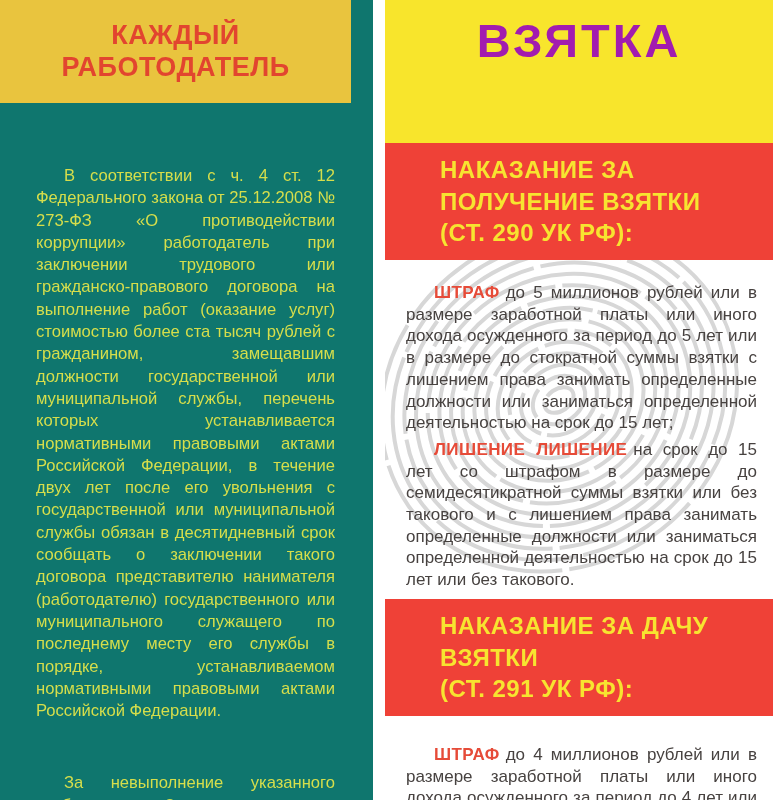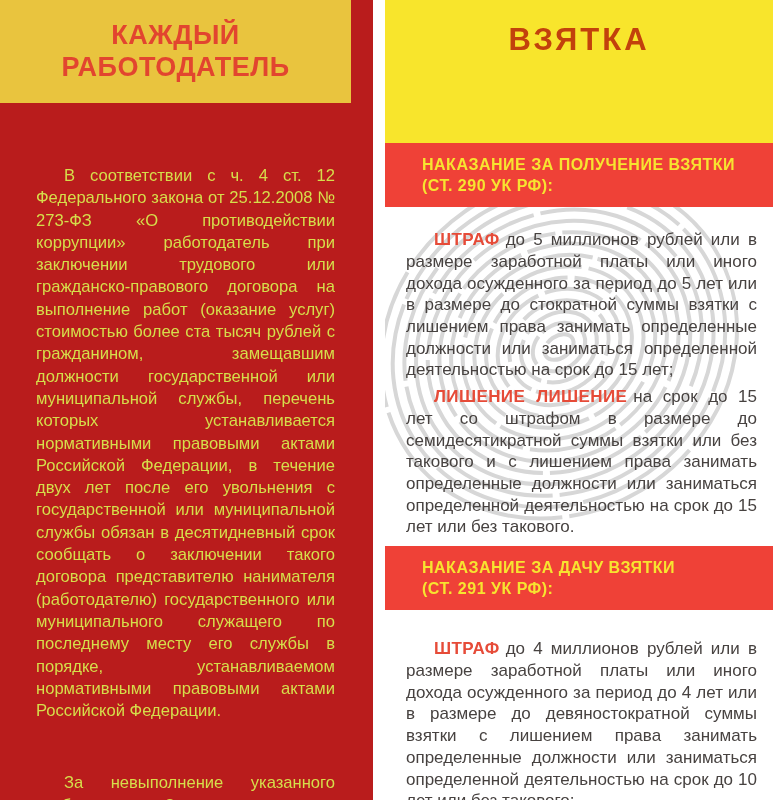--- a/index.html
+++ b/index.html
@@ -4,21 +4,21 @@
 <style>
   html, body { margin:0; padding:0; background:#ffffff; }
   .page {
     position:relative; width:773px; height:800px; background:#ffffff;
     font-family:"Liberation Sans","DejaVu Sans",sans-serif; overflow:hidden;
   }
 
   
   .col-left {
     position:absolute; left:0; top:0; width:373px; height:800px;
-    background:#b91c1c;
+    background:#0f766e;
   }
   .left-header {
     width:351px; height:103px; background:#e9c43e;
     display:flex; align-items:center; justify-content:center; text-align:center;
   }
   .left-header-inner {
     font-weight:800; font-size:27px; line-height:1.18; color:#e2452f;
     letter-spacing:0.5px; text-transform:uppercase;
   }
   .left-body {
@@ -28,31 +28,31 @@
   .left-body p { margin:16px; text-indent:28px; }
   .left-body p + p { margin-top:50px; }
 
   
   .col-right {
     position:absolute; left:385px; top:0; width:388px; height:800px;
     background:#ffffff;
   }
   .intro { height:143px; background:#f8e52c; text-align:center; }
   .intro-title {
-    padding-top:23px; font-size:31px; font-weight:800; color:#c2410c;
+    padding-top:15px; font-size:47px; font-weight:800; color:#a21caf;
     letter-spacing:3px; line-height:1.1;
   }
   .intro-text {
     margin:5px auto 0; width:354px; font-size:16.3px; line-height:20.8px;
     color:#3d3d3d;
   }
   .band {
     position:relative; z-index:2; background:#ef4137; color:#f7e430;
-    font-weight:800; font-size:16px; line-height:1.32; letter-spacing:0.5px;
-    padding:11px 20px 11px 37px; text-transform:uppercase;
+    font-weight:800; font-size:24px; line-height:1.32; letter-spacing:0.5px;
+    padding:11px 20px 11px 55px; text-transform:uppercase;
   }
   .section-body {
     position:relative; z-index:1; overflow:hidden;
     padding:22px 16px 8px 21px;
     font-size:17px; line-height:21.7px; color:#474240; text-align:justify;
   }
   .section-body p { position:relative; z-index:1; margin:0; text-indent:28px; }
   .section-body p + p { margin-top:5px; }
   .kw { color:#e64b38; font-weight:800; letter-spacing:0.4px; margin-right:6px; }
   .fingerprint {

